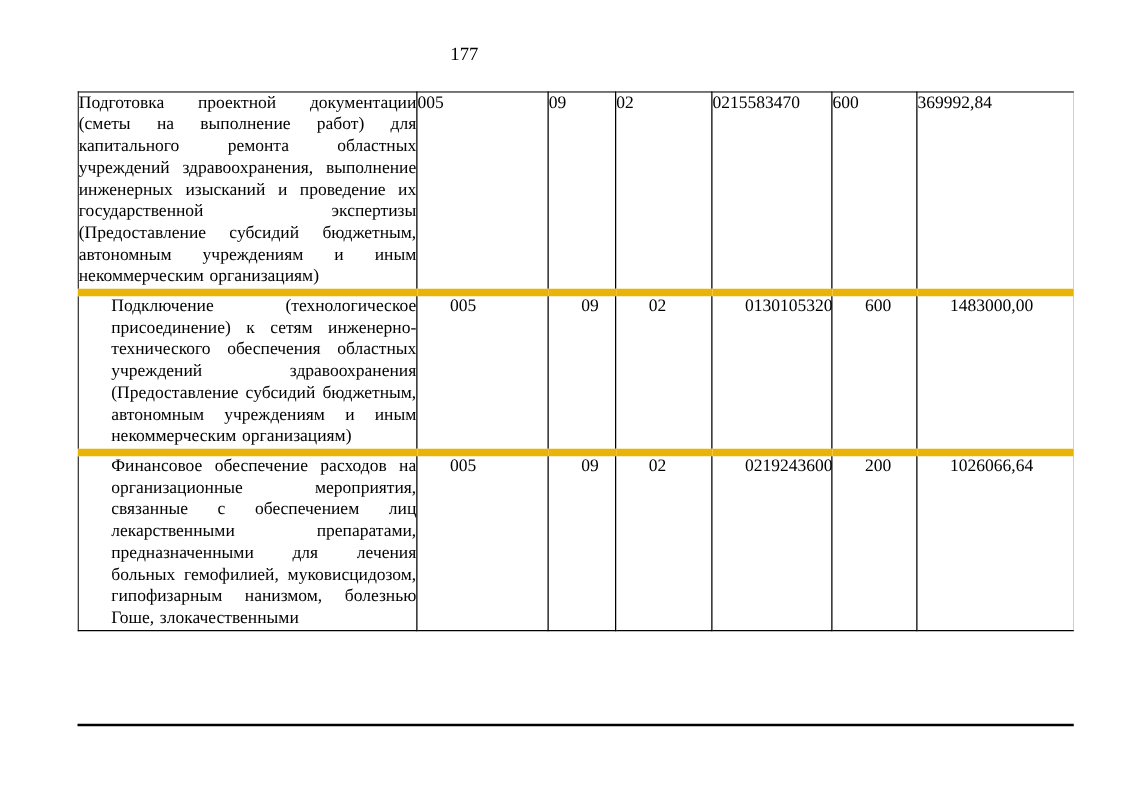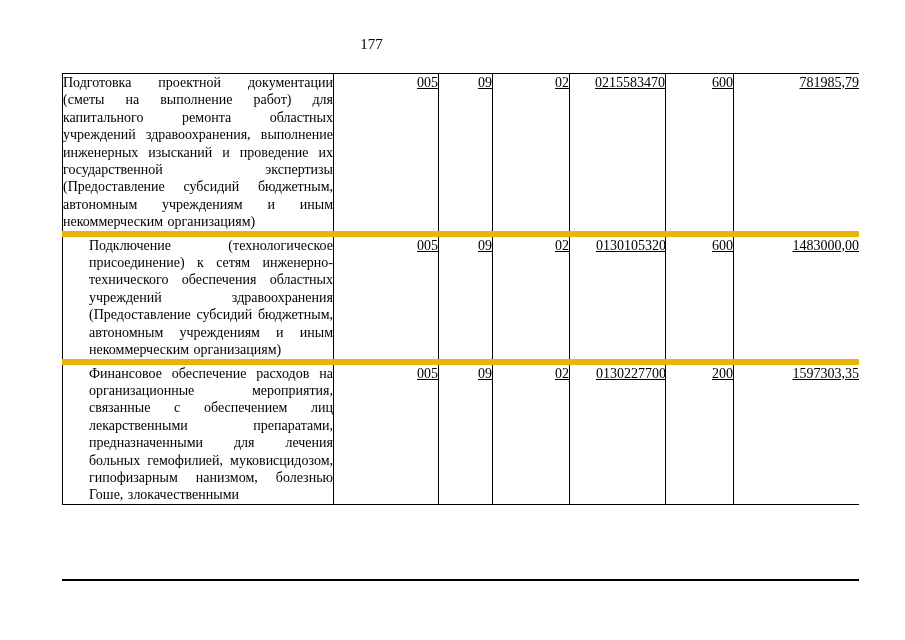--- a/index.html
+++ b/index.html
@@ -55,23 +55,22 @@
   table.budget tr + tr td {
     border-top: 6px solid #eab308;
     padding-left: 26px;
   }
   td.desc {
     text-align: justify;
     padding: 1px 3px 0 3px;
     word-spacing: 1px;
   }
   td.code {
-    text-align: right;
+    text-align: left;
     padding-top: 1px;
-    text-decoration: underline;
   }
   tr.r1 { height: 92px; }
   tr.r2 { height: 152px; }
   tr.r3 { height: 123px; }
   tr.r4 { height: 142px; }
 </style>
 </head>
 <body>
 
 <div class="page-number">177</div>
@@ -88,35 +87,35 @@
       <col class="col-sum">
     </colgroup>
     <tbody>
       <tr class="r2">
         <td class="desc">Подготовка проектной документации (сметы на выполнение работ) для капитального ремонта областных учреждений здравоохранения, выполнение инженерных изысканий и проведение их государственной экспертизы (Предоставление субсидий бюджетным, автономным учреждениям и иным некоммерческим организациям)</td>
         <td class="code">005</td>
         <td class="code">09</td>
         <td class="code">02</td>
         <td class="code">0215583470</td>
         <td class="code">600</td>
-        <td class="code">781985,79</td>
+        <td class="code">369992,84</td>
       </tr>
       <tr class="r3">
         <td class="desc">Подключение (технологическое присоединение) к сетям инженерно-технического обеспечения областных учреждений здравоохранения (Предоставление субсидий бюджетным, автономным учреждениям и иным некоммерческим организациям)</td>
         <td class="code">005</td>
         <td class="code">09</td>
         <td class="code">02</td>
         <td class="code">0130105320</td>
         <td class="code">600</td>
         <td class="code">1483000,00</td>
       </tr>
       <tr class="r4">
         <td class="desc">Финансовое обеспечение расходов на организационные мероприятия, связанные с обеспечением лиц лекарственными препаратами, предназначенными для лечения больных гемофилией, муковисцидозом, гипофизарным нанизмом, болезнью Гоше, злокачественными</td>
         <td class="code">005</td>
         <td class="code">09</td>
         <td class="code">02</td>
-        <td class="code">0130227700</td>
+        <td class="code">0219243600</td>
         <td class="code">200</td>
-        <td class="code">1597303,35</td>
+        <td class="code">1026066,64</td>
       </tr>
     </tbody>
   </table>
 </div>
 
 </body></html>

